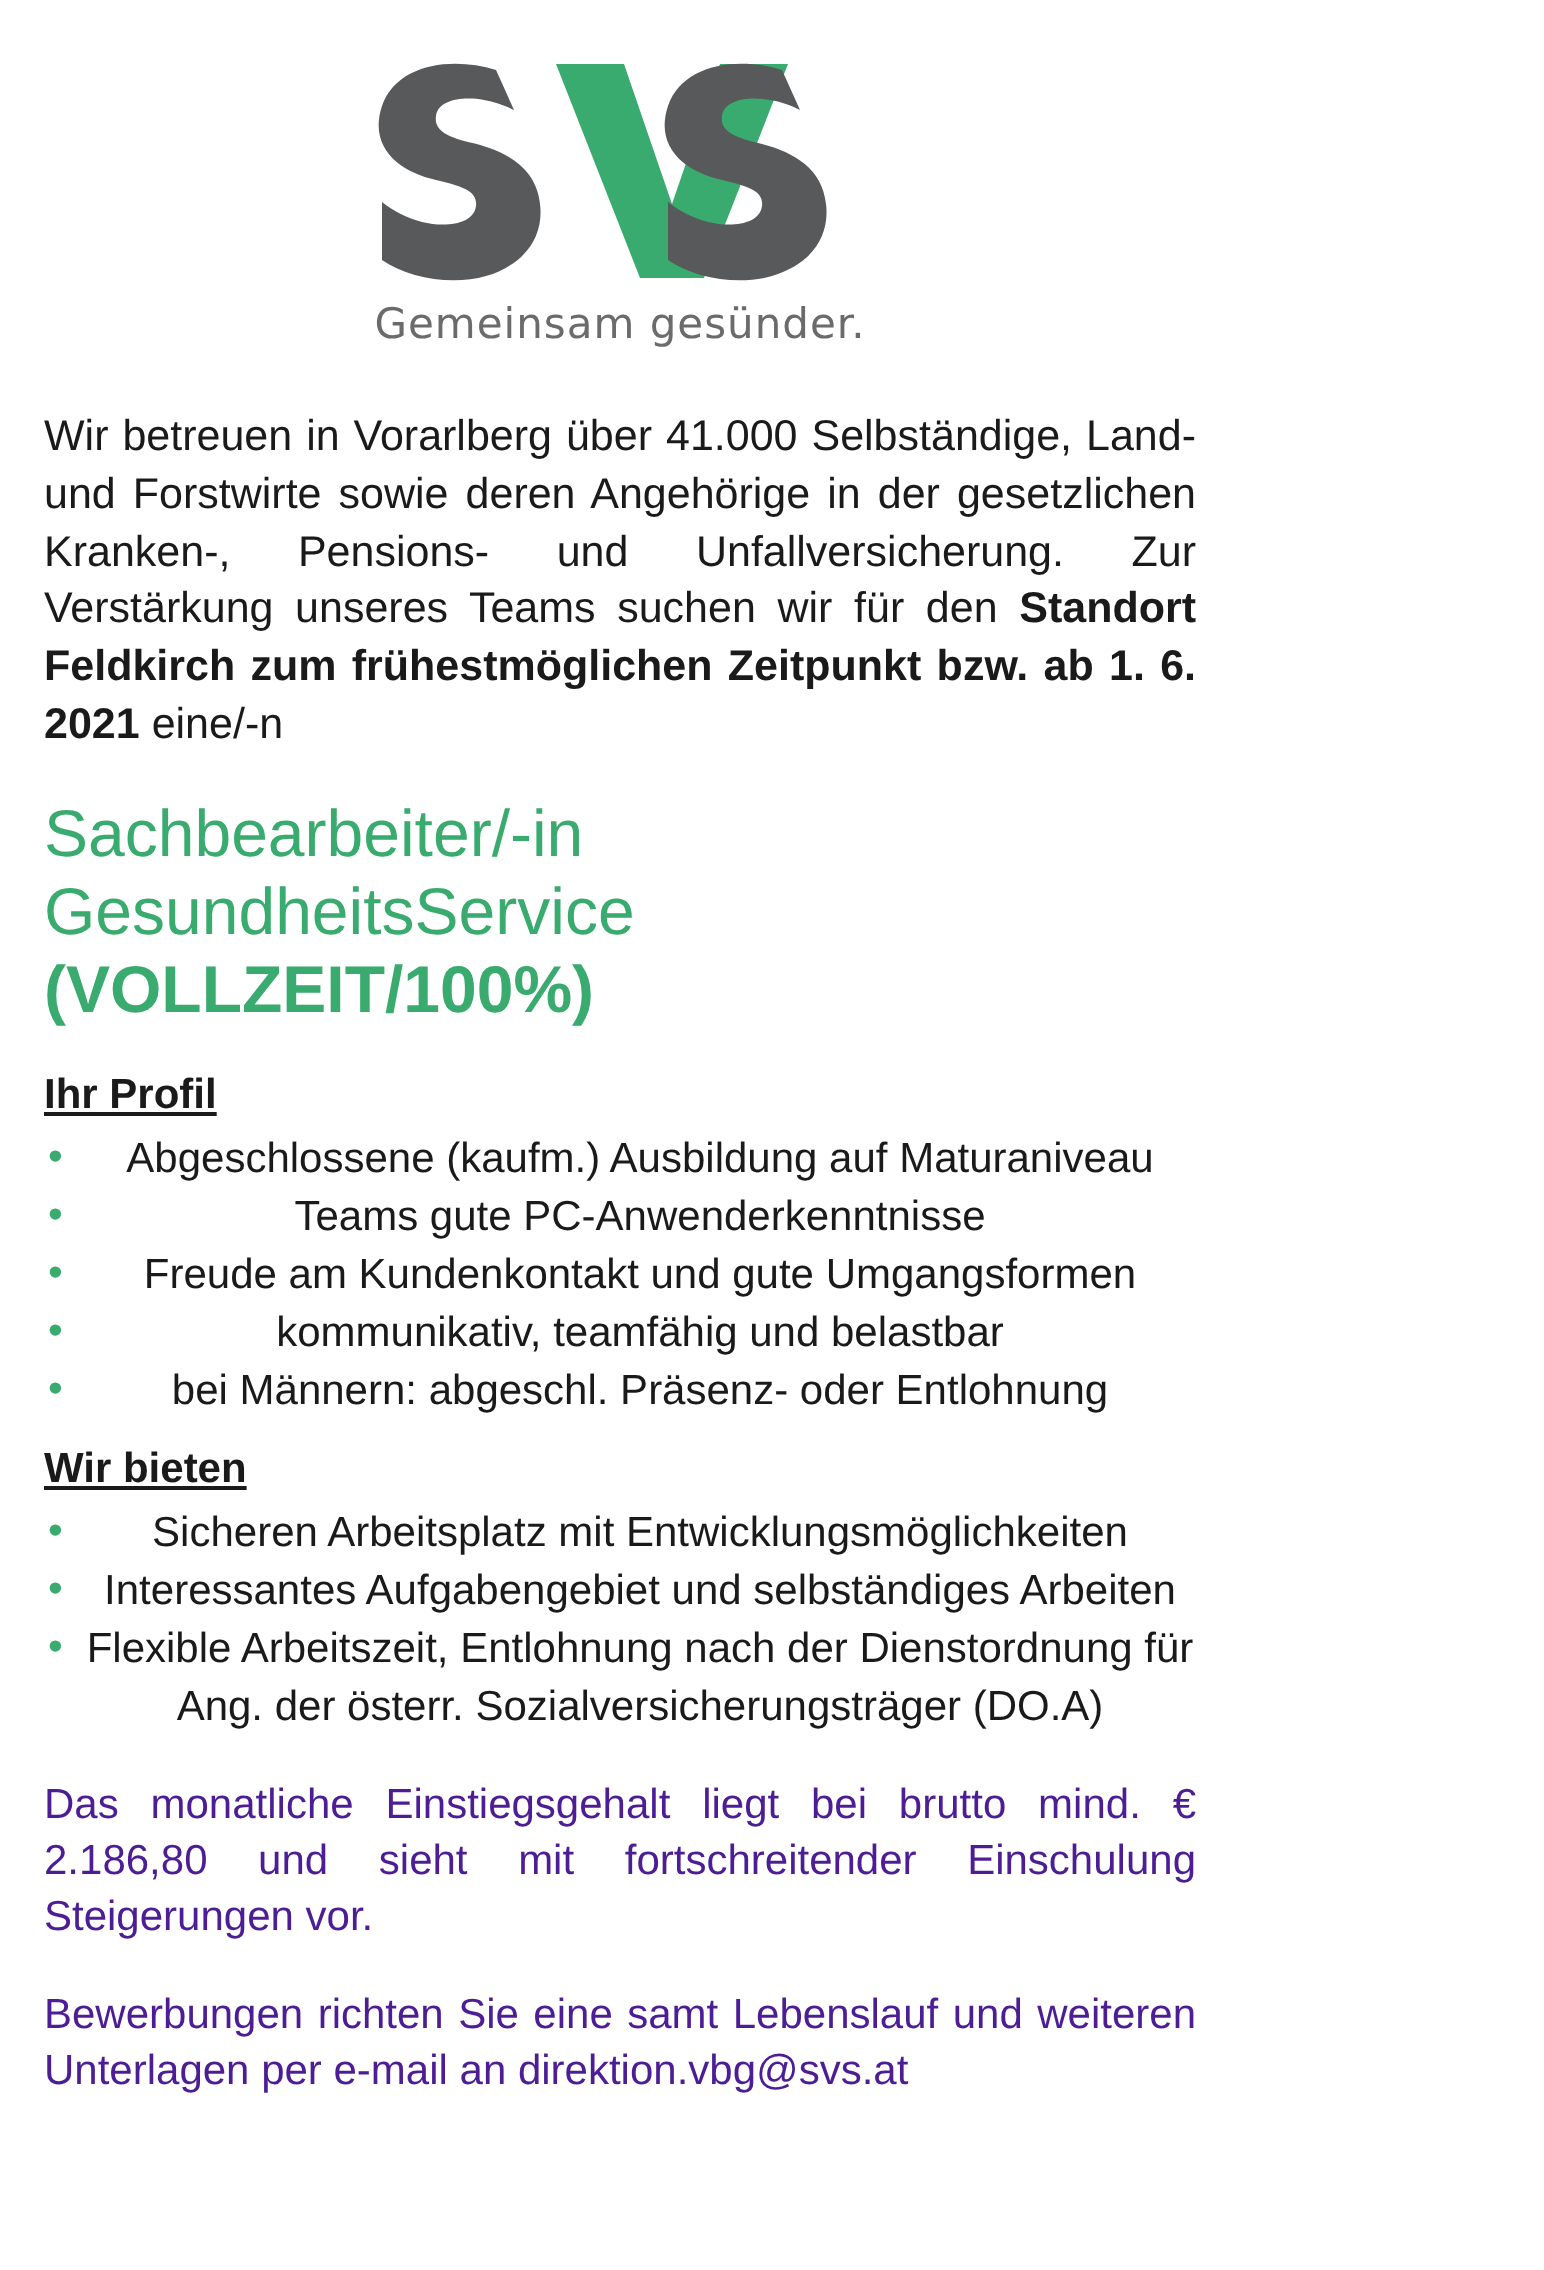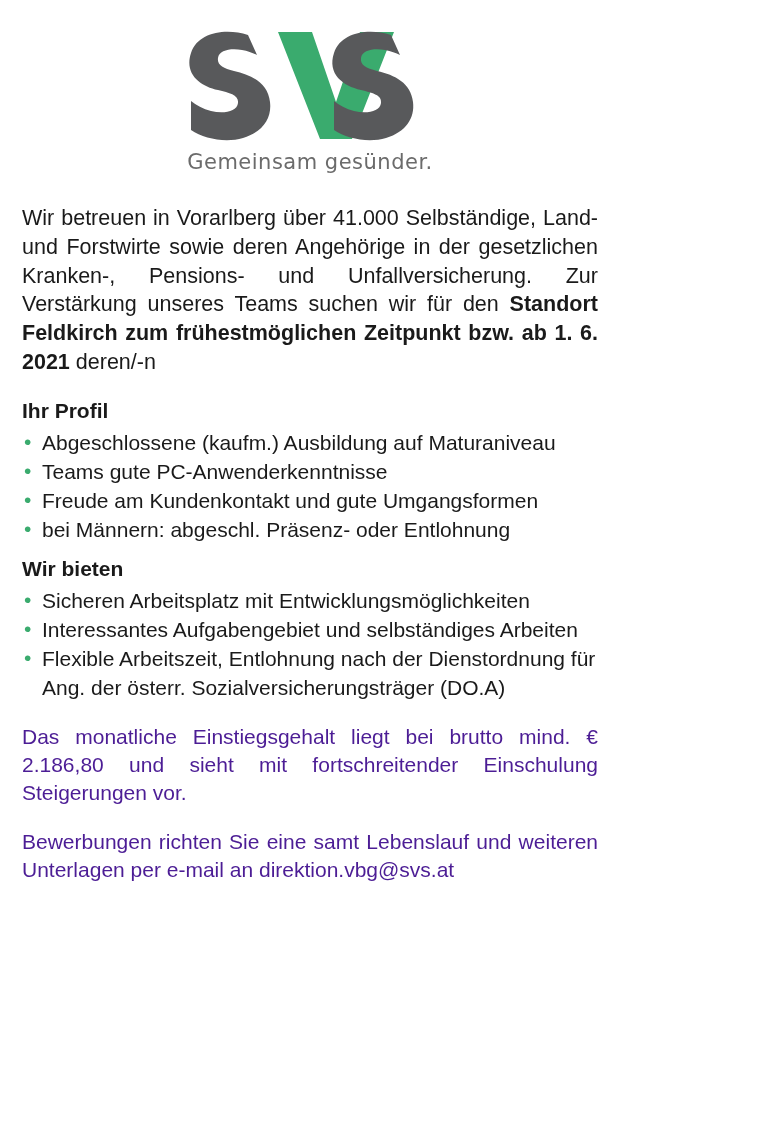--- a/index.html
+++ b/index.html
@@ -62,28 +62,30 @@
   }
   .headline .ln2 { display: block; }
   .headline .bold { font-weight: 700; }
 
   
   .sec-head {
     margin-top: 16px;
     font-size: 21px;
     font-weight: 700;
     color: #1a1a1a;
+    text-decoration: underline;
   }
   .sec-head.second { margin-top: 12px; }
 
   
   ul.bullets {
     list-style: none;
     margin: 6px 0 0 0;
     padding: 0;
+    text-align: center;
   }
   ul.bullets li {
     position: relative;
     padding-left: 20px;
     font-size: 21px;
     line-height: 1.38;
     color: #1a1a1a;
   }
   ul.bullets li::before {
     content: "\2022";
@@ -117,30 +119,35 @@
 
       <path fill="#58595b" d="M62 9 C40 2, 12 6, 5 27 C-2 48, 14 60, 32 64 C44 67, 53 69, 52 77 C51 86, 37 88, 25 85 C17 83, 10 79, 5 75 L5 104 C18 113, 40 117, 57 112 C77 106, 86 92, 84 76 C82 57, 66 49, 48 45 C37 42, 31 39, 32 32 C33 24, 45 22, 56 24 C62 25, 67 27, 71 29 Z"></path>
 
       <path fill="#3aab6e" d="M92 6 L126 6 L150 76 L174 6 L208 6 L166 113 L134 113 Z"></path>
 
       <path fill="#58595b" d="M245 9 C223 2, 195 6, 188 27 C181 48, 197 60, 215 64 C227 67, 236 69, 235 77 C234 86, 220 88, 208 85 C200 83, 193 79, 188 75 L188 104 C201 113, 223 117, 240 112 C260 106, 269 92, 267 76 C265 57, 249 49, 231 45 C220 42, 214 39, 215 32 C216 24, 228 22, 239 24 C245 25, 250 27, 254 29 Z" transform="translate(-40,0)"></path>
     </svg>
     <div class="logo-tagline">Gemeinsam gesünder.</div>
   </div>
 
-  <p class="intro"><span>Wir betreuen in Vorarlberg über 41.000 Selbständige, Land- und Forstwirte sowie deren Angehörige in der gesetzlichen Kranken-, Pensions- und Unfallversicherung. Zur Verstärkung unseres Teams suchen wir für den </span><b>Standort Feldkirch zum frühestmöglichen Zeitpunkt bzw. ab 1. 6. 2021</b><span> deren/-n</span></p>
+  <p class="intro"><span>Wir betreuen in Vorarlberg über 41.000 Selbständige, Land- und Forstwirte sowie deren Angehörige in der gesetzlichen Kranken-, Pensions- und Unfallversicherung. Zur Verstärkung unseres Teams suchen wir für den </span><b>Standort Feldkirch zum frühestmöglichen Zeitpunkt bzw. ab 1. 6. 2021</b><span> eine/-n</span></p>
 
   <h1 class="headline">
+    <span>Sachbearbeiter/-in</span>
+    <span class="ln2">
+      <span>GesundheitsService </span><span class="bold">(VOLLZEIT/100%)</span>
+    </span>
   </h1>
 
   <div class="sec-head">Ihr Profil</div>
   <ul class="bullets">
     <li>Abgeschlossene (kaufm.) Ausbildung auf Maturaniveau</li>
     <li>Teams gute PC-Anwenderkenntnisse</li>
     <li>Freude am Kundenkontakt und gute Umgangsformen</li>
+    <li>kommunikativ, teamfähig und belastbar</li>
     <li>bei Männern: abgeschl. Präsenz- oder Entlohnung</li>
   </ul>
 
   <div class="sec-head second">Wir bieten</div>
   <ul class="bullets">
     <li>Sicheren Arbeitsplatz mit Entwicklungsmöglichkeiten</li>
     <li>Interessantes Aufgabengebiet und selbständiges Arbeiten</li>
     <li>Flexible Arbeitszeit, Entlohnung nach der Dienstordnung für Ang. der österr. Sozialversicherungsträger (DO.A)</li>
   </ul>
 

